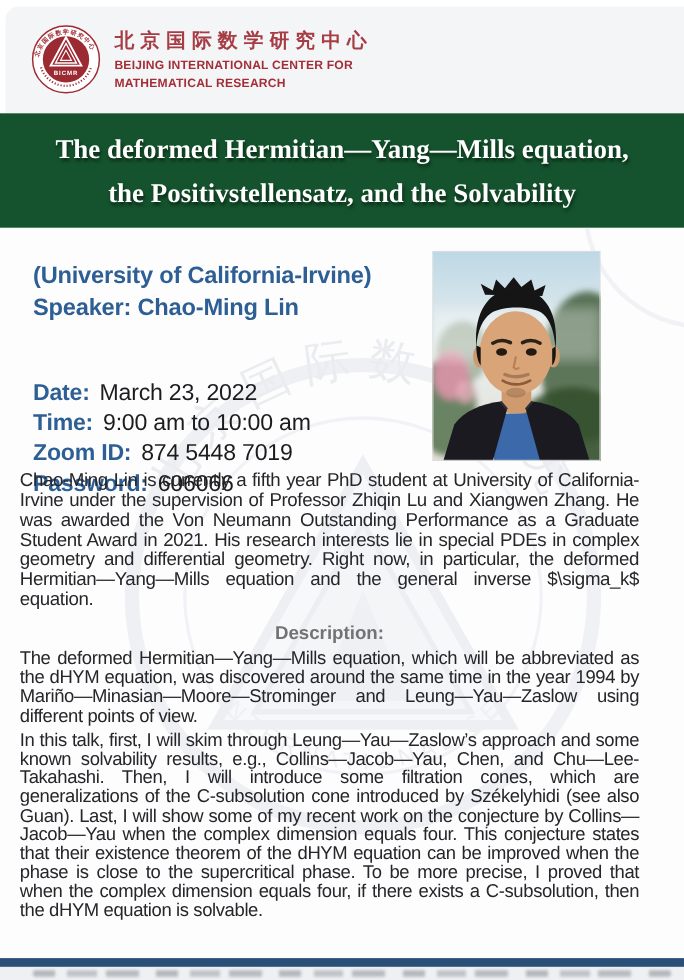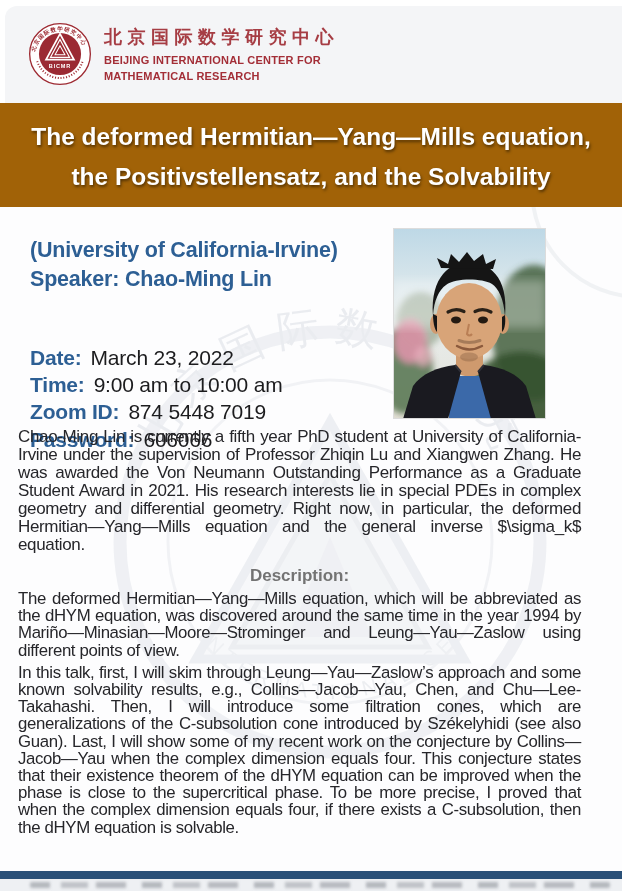--- a/index.html
+++ b/index.html
@@ -16,22 +16,22 @@
   .org{position:absolute;left:99px;top:20px;}
   .org-cn{
     font-size:18px;font-weight:bold;color:#a63d44;letter-spacing:5.5px;line-height:22px;
   }
   .org-en{
     font-size:11px;font-weight:bold;color:#a32e37;letter-spacing:0.2px;line-height:13.5px;margin-top:2px;
   }
   .org-en.first{margin-top:6px;}
   
   .banner{
-    position:absolute;left:0;top:103px;width:622px;height:116px;background:#a16207;
-    text-align:center;color:#ffffff;
+    position:absolute;left:0;top:103px;width:622px;height:116px;background:#14532d;
+    text-align:center;color:#ffffff;font-family:Liberation Serif, serif;
   }
   .banner-line{
     font-size:24.5px;font-weight:bold;line-height:40px;
     text-shadow:1px 2px 3px rgba(0,0,0,0.5);
   }
   .banner-line.l1{padding-top:14px;}
   
   .body{
     position:absolute;left:0;top:207px;width:622px;height:664px;background:#fdfdfe;overflow:hidden;
   }

